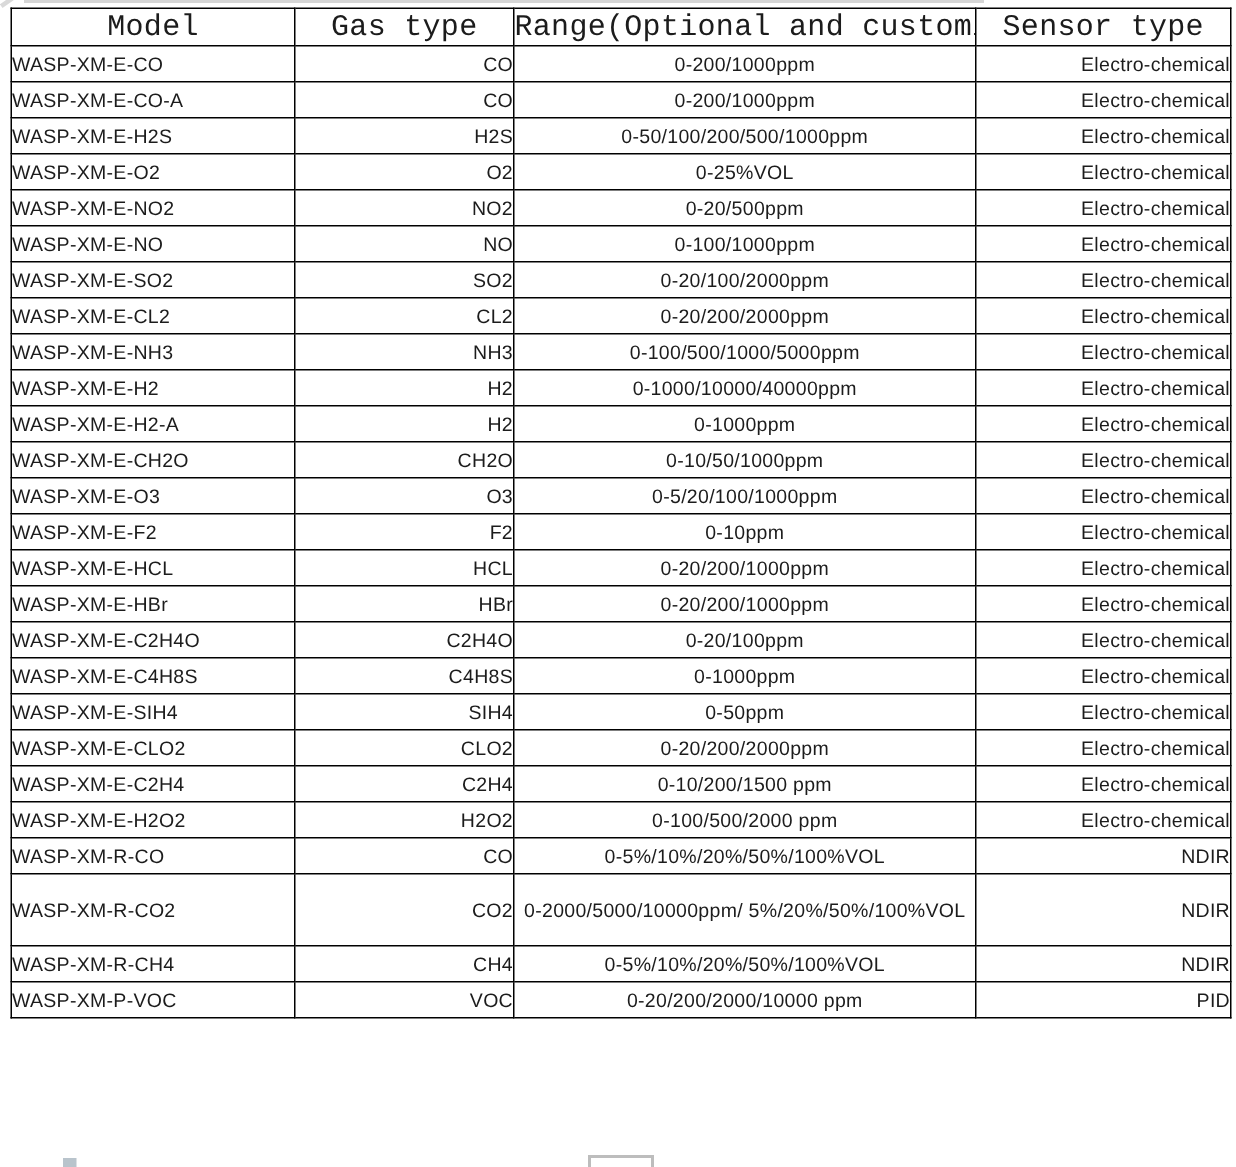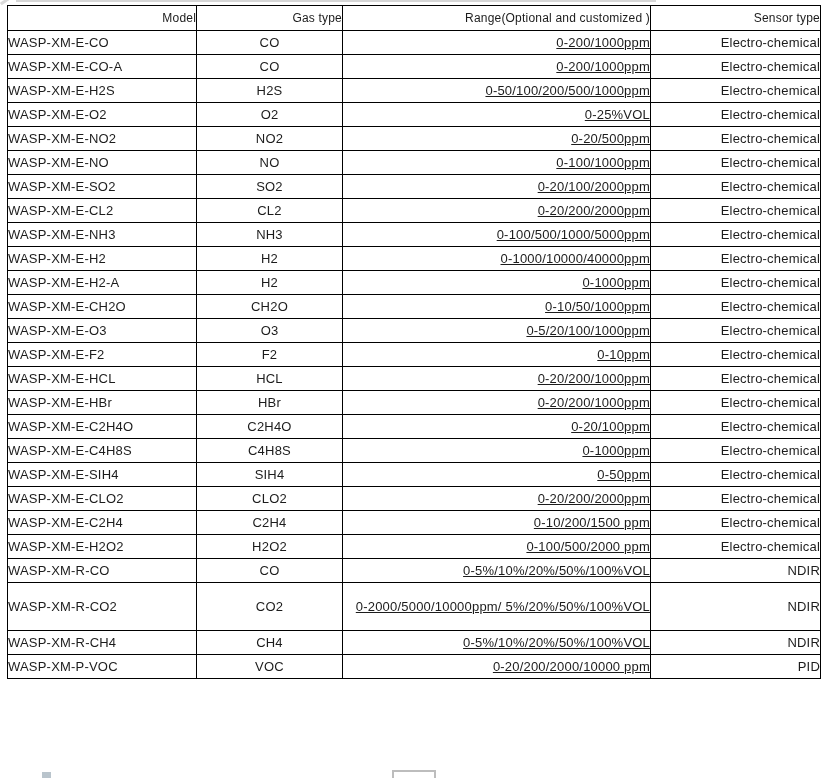--- a/index.html
+++ b/index.html
@@ -38,31 +38,32 @@
     vertical-align: middle;
     font-weight: normal;
     overflow: hidden;
     white-space: nowrap;
   }
   table.spec thead tr { height: 25px; }
   table.spec tbody tr { height: 24px; }
   table.spec tbody tr.tall { height: 48px; }
 
   th.hdr {
-    font-size: 12px;
-    text-align: right;
+    font-size: 20px;
+    text-align: center;
     letter-spacing: 0.2px;
+    font-family: Liberation Mono, monospace;
   }
   td.cell {
     font-size: 13px;
     letter-spacing: 0.2px;
   }
   td.cell-model  { text-align: left; padding-left: 10px; margin-left: 42px; }
-  td.cell-gas    { text-align: center; padding-left: 26px; }
-  td.cell-range  { text-align: right; padding-left: 18px; white-space: pre-line; line-height: 20px; text-decoration: underline; }
+  td.cell-gas    { text-align: right; padding-left: 26px; }
+  td.cell-range  { text-align: center; padding-left: 18px; white-space: pre-line; line-height: 20px; }
   td.cell-sensor { text-align: right; }
 
   
   .artifact { position: absolute; background: #c9c9c9; }
   .artifact-line-top { left: 16px; top: 0; width: 640px; height: 2px; background: #d6d6d6; }
   .artifact-corner { left: 0; top: 0; width: 9px; height: 3px; background: #d9d9d9; transform: rotate(-35deg); }
   .artifact-mark-bl { left: 42px; top: 772px; width: 9px; height: 6px; background: #b9c4cc; }
   .artifact-bracket { left: 392px; top: 770px; width: 40px; height: 8px; background: transparent; border-top: 2px solid #bdbdbd; border-left: 2px solid #bdbdbd; border-right: 2px solid #bdbdbd; }
 </style>
 </head>

